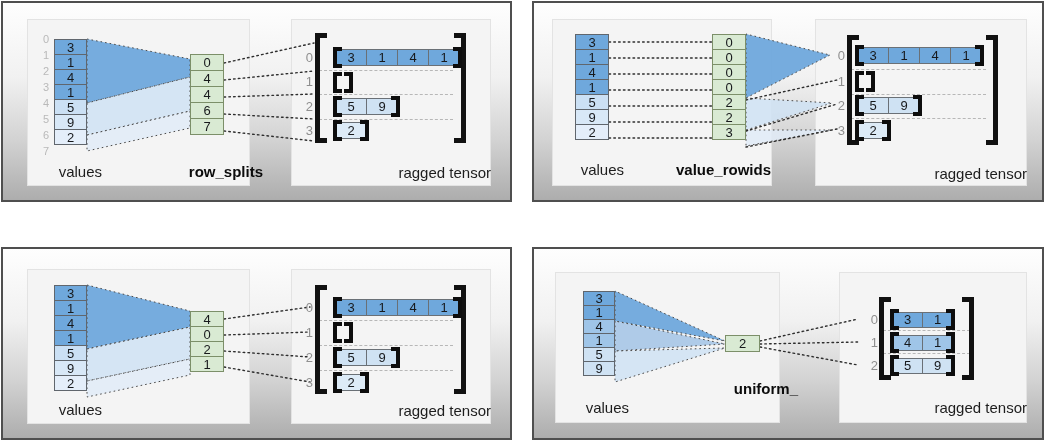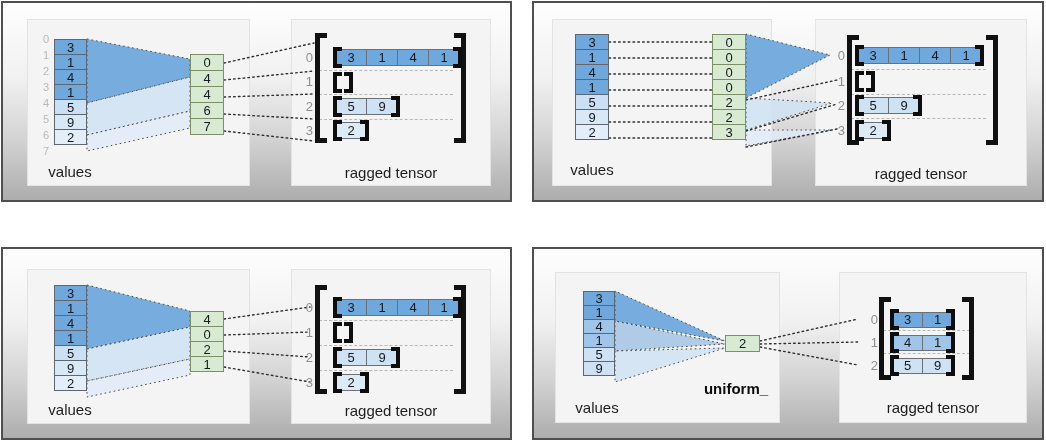--- a/index.html
+++ b/index.html
@@ -21,21 +21,21 @@
   .shade-v1 .cell:nth-child(7){background:#e4eefa;}
   .shade-v4 .cell:nth-child(-n+2){background:#6fa8dc;}
   .shade-v4 .cell:nth-child(n+3){background:#9fc5e8;}
   .shade-v4 .cell:nth-child(n+5){background:#cfe2f3;}
   .green-col .cell{background:#d9ead3;border-color:#7c8f69;}
   .gcell{position:absolute;z-index:3;box-sizing:border-box;border:1px solid #7c8f69;background:#d9ead3;
          display:flex;align-items:center;justify-content:center;font-size:13px;color:#17191c;}
   .vidx{position:absolute;z-index:3;}
   .vidx span{display:block;height:16px;line-height:16px;font-size:11px;color:#b9b9b9;text-align:right;width:100%;}
   
-  .lab{position:absolute;z-index:4;font-size:15px;color:#1d1d1d;text-align:center;height:18px;line-height:18px;}
+  .lab{position:absolute;z-index:4;font-size:15px;color:#1d1d1d;text-align:right;height:18px;line-height:18px;}
   .blab{font-weight:bold;color:#0c0c0c;}
   
   .ob{position:absolute;z-index:3;width:7px;border:5px solid #111;box-sizing:content-box;}
   .ob.l{border-right:none;} .ob.r{border-left:none;}
   .trow{position:absolute;z-index:4;display:flex;align-items:center;height:21px;}
   .tcells{display:flex;}
   .tcell{box-sizing:border-box;width:32px;height:17px;border:1px solid #6a7076;margin-left:-1px;
          display:flex;align-items:center;justify-content:center;font-size:13px;color:#17191c;background:#fff;}
   .tcells .tcell:first-child{margin-left:0;}
   .small .tcell{width:31px;height:16px;}
@@ -93,20 +93,21 @@
         <div class="cell">2</div>
       </div>
     <div class="lab" style="left:35px;top:160px;width:64px">values</div>
     <div class="vcol c17 green-col" style="left:187px;top:51px;width:34px">
         <div class="cell">0</div>
         <div class="cell">4</div>
         <div class="cell">4</div>
         <div class="cell">6</div>
         <div class="cell">7</div>
       </div>
+    <div class="lab blab" style="left:130px;top:160px;width:130px">row_splits</div>
 
     <span class="ob l" style="left:312px;top:30px;height:100px"></span>
     <span class="ob r" style="left:451px;top:30px;height:100px"></span>
     <span class="ridx" style="left:294px;top:46px">0</span>
     <span class="ridx" style="left:294px;top:70px">1</span>
     <span class="ridx" style="left:294px;top:95px">2</span>
     <span class="ridx" style="left:294px;top:119px">3</span>
     <div class="sep" style="left:316px;top:67px;width:134px"></div>
     <div class="sep" style="left:316px;top:91px;width:134px"></div>
     <div class="sep" style="left:316px;top:116px;width:134px"></div>
@@ -173,20 +174,21 @@
     <div class="lab" style="left:26px;top:158px;width:64px">values</div>
     <div class="vcol c16 green-col" style="left:178px;top:31px;width:34px">
         <div class="cell">0</div>
         <div class="cell">0</div>
         <div class="cell">0</div>
         <div class="cell">0</div>
         <div class="cell">2</div>
         <div class="cell">2</div>
         <div class="cell">3</div>
       </div>
+    <div class="lab blab" style="left:113px;top:158px;width:124px">value_rowids</div>
 
     <span class="ob l" style="left:313px;top:32px;height:100px"></span>
     <span class="ob r" style="left:452px;top:32px;height:100px"></span>
     <span class="ridx" style="left:295px;top:44px">0</span>
     <span class="ridx" style="left:295px;top:70px">1</span>
     <span class="ridx" style="left:295px;top:94px">2</span>
     <span class="ridx" style="left:295px;top:119px">3</span>
     <div class="sep" style="left:317px;top:66px;width:135px"></div>
     <div class="sep" style="left:317px;top:91px;width:135px"></div>
     <div class="sep" style="left:317px;top:115px;width:135px"></div>
@@ -308,21 +310,21 @@
     <div class="vcol c15 shade-v4" style="left:49px;top:42px;width:32px">
         <div class="cell">3</div>
         <div class="cell">1</div>
         <div class="cell">4</div>
         <div class="cell">1</div>
         <div class="cell">5</div>
         <div class="cell">9</div>
       </div>
     <div class="lab" style="left:31px;top:150px;width:64px">values</div>
     <div class="gcell" style="left:191px;top:86px;width:35px;height:17px">2</div>
-    <div class="lab blab" style="left:146px;top:131px;width:112px">uniform_</div>
+    <div class="lab blab" style="left:152px;top:131px;width:112px">uniform_</div>
 
     <span class="ob l" style="left:345px;top:48px;height:73px"></span>
     <span class="ob r" style="left:428px;top:48px;height:73px"></span>
     <span class="ridx" style="left:328px;top:62px">0</span>
     <span class="ridx" style="left:328px;top:85px">1</span>
     <span class="ridx" style="left:328px;top:108px">2</span>
     <div class="sep" style="left:349px;top:81px;width:87px"></div>
     <div class="sep" style="left:349px;top:104px;width:87px"></div>
     <div class="trow rs-m small" style="left:356px;top:60px">
       <span class="rb l"></span>

